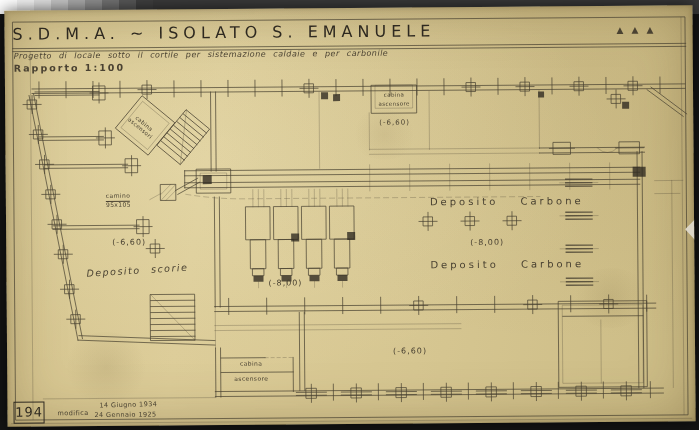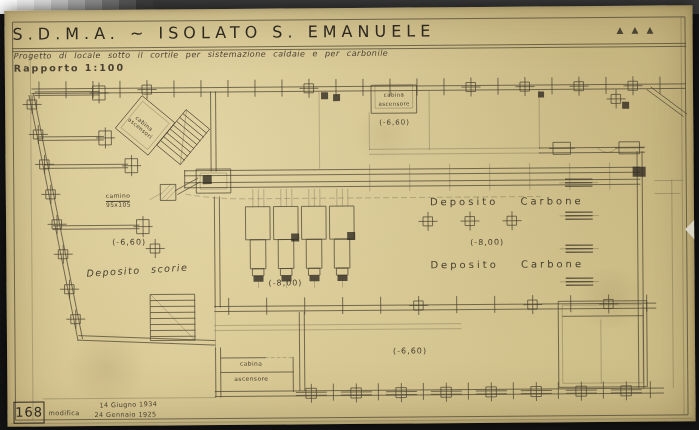--- a/index.html
+++ b/index.html
@@ -393,22 +393,22 @@
     <div class="lbl lvl" style="left:392px;top:348px;">(-6,60)</div>
 
     <div class="lbl tiny" style="left:224px;top:360px;width:52px;font-size:6px;">cabina</div>
     <div class="lbl tiny" style="left:222px;top:375px;width:56px;font-size:6px;">ascensore</div>
 
     <div class="lbl tiny" style="left:133px;top:108px;transform:rotate(40deg);transform-origin:0 0;width:36px;">
       <span>cabina</span><br>
       <span>ascensori</span>
     </div>
 
-    <div class="sheetbox">168</div>
-    <div class="lbl small" style="left:47px;top:408px;">modifica</div>
+    <div class="sheetbox">194</div>
+    <div class="lbl small" style="left:56px;top:408px;">modifica</div>
     <div class="lbl small" style="left:98px;top:400px;transform:rotate(-1deg);">14 Giugno 1934</div>
     <div class="lbl small" style="left:93px;top:410px;">24 Gennaio 1925</div>
 
     <div class="stain" style="left:570px;top:270px;width:80px;height:60px;background:radial-gradient(circle,rgba(90,70,30,.10),transparent 70%);"></div>
     <div class="stain" style="left:350px;top:110px;width:70px;height:50px;background:radial-gradient(circle,rgba(90,70,30,.08),transparent 70%);"></div>
     <div class="stain" style="left:60px;top:330px;width:90px;height:70px;background:radial-gradient(circle,rgba(80,60,25,.10),transparent 70%);"></div>
   </div>
 </div>
 
 </body></html>

